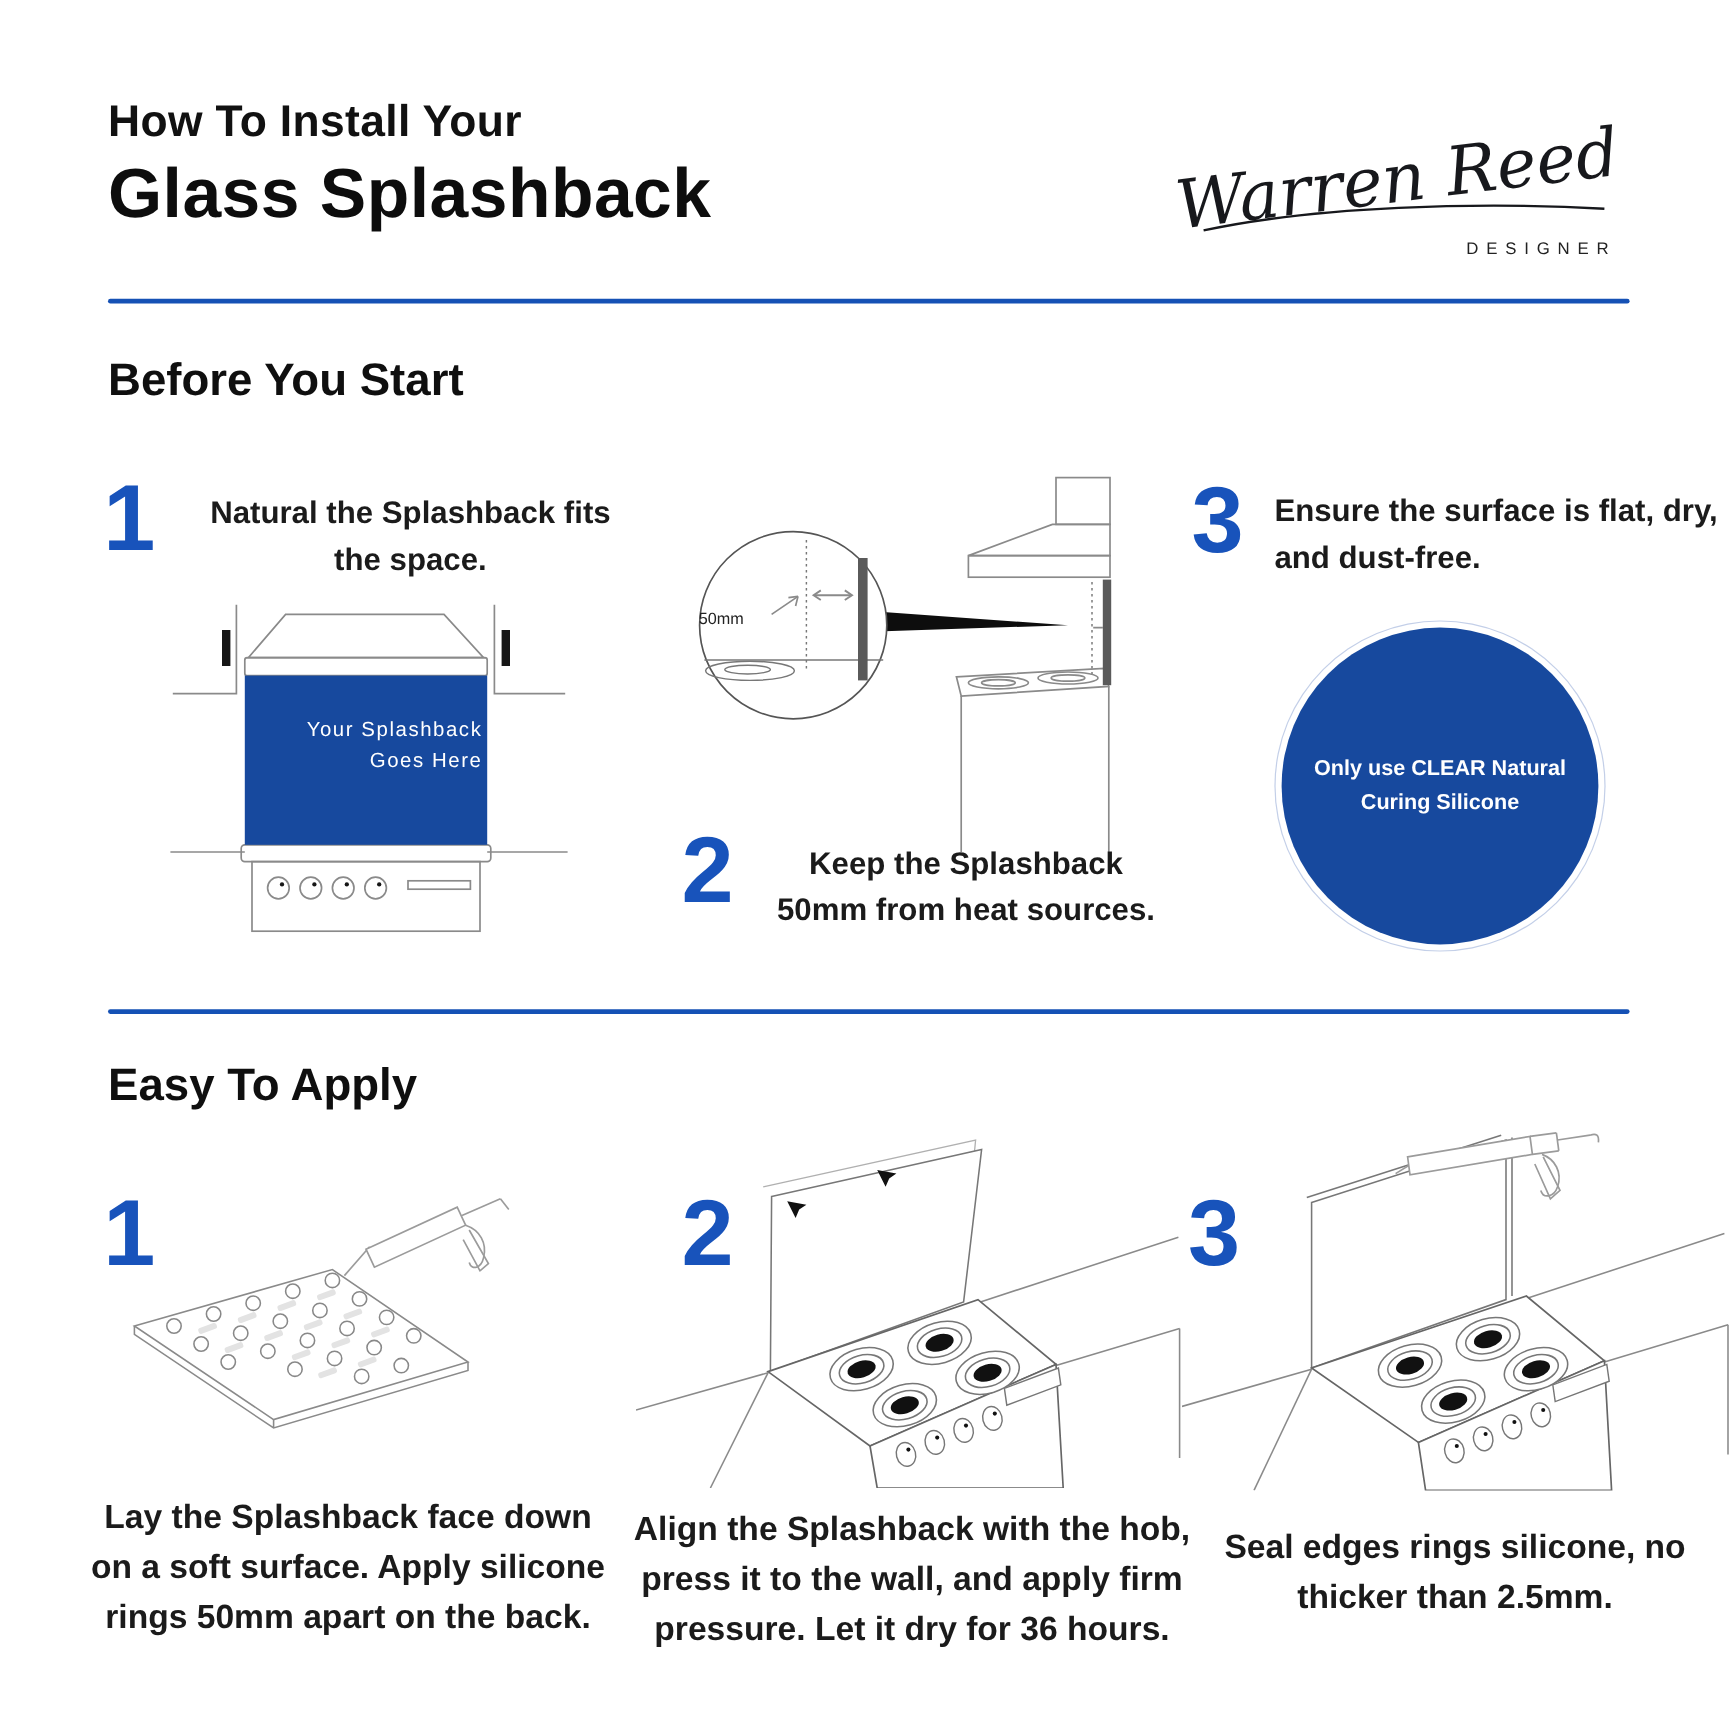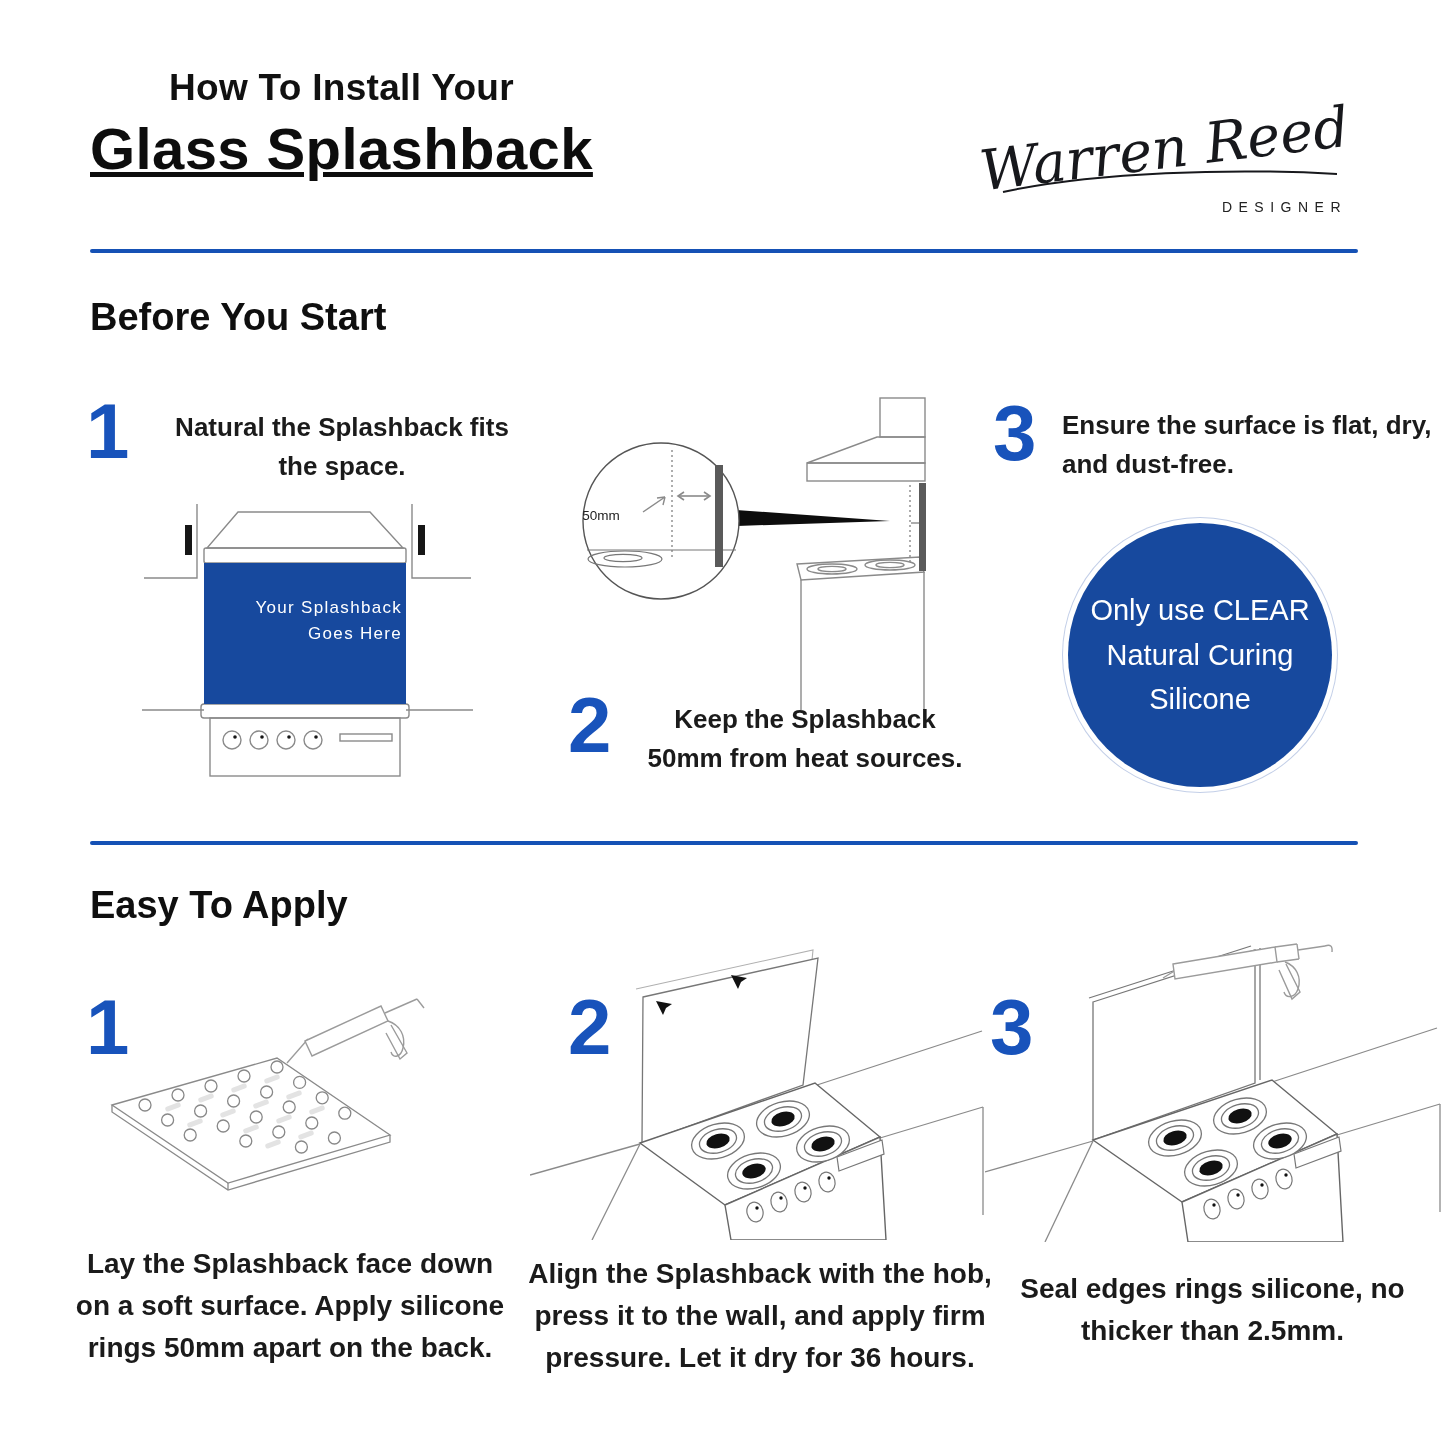--- a/index.html
+++ b/index.html
@@ -3,54 +3,54 @@
 <meta charset="utf-8">
 <style>
   * { margin:0; padding:0; box-sizing:border-box; }
   html,body { background:#ffffff; }
   body { font-family:"Liberation Sans", sans-serif; color:#161616; }
   .page { position:relative; width:1445px; height:1445px; background:#fff; overflow:hidden; }
   .abs { position:absolute; }
 
   
   .title-line1 { font-size:37px; font-weight:700; letter-spacing:.3px; color:#111; }
-  .title-line2 { font-size:58px; font-weight:800; letter-spacing:.4px; color:#0d0d0d; margin-top:6px;text-decoration:underline; }
+  .title-line2 { font-size:58px; font-weight:800; letter-spacing:.4px; color:#0d0d0d; margin-top:6px; }
   .divider { position:absolute; left:90px; width:1268px; height:4px; background:#1551B5; border-radius:2px; }
 
   
   .section-heading { font-size:38px; font-weight:800; color:#0f0f0f; }
 
   
   .step-number { font-size:78px; font-weight:800; color:#1853BB; line-height:1; letter-spacing:-2px; }
   .step-text { font-weight:700; font-size:26px; line-height:1.5; color:#1b1b1b; }
   .step-text-lg { font-weight:700; font-size:28px; line-height:1.5; color:#1b1b1b; }
   .center { text-align:center; }
 
   
   .splash-label { color:#ffffff; font-size:17px; font-weight:400; letter-spacing:1.3px;
                   line-height:1.55; text-align:right; }
 
   
   .badge-circle { width:264px; height:264px; border-radius:50%; background:#17499E;
                   box-shadow:0 0 0 5px #ffffff, 0 0 0 6px #c3cfe8;
                   display:flex; align-items:center; justify-content:center; }
-  .badge-text { color:#ffffff; font-size:29px; font-weight:400; line-height:1.55;
+  .badge-text { color:#ffffff; font-size:18px; font-weight:700; line-height:1.55;
                 text-align:center; width:228px; }
 
   .logo-wrap { text-align:right; }
   svg text.sig { font-family:"DejaVu Serif", serif; font-style:italic; fill:#17181c; }
   svg text.sub { font-family:"Liberation Sans", sans-serif; fill:#222; }
   svg text.meas { font-family:"Liberation Sans", sans-serif; fill:#222; }
 </style>
 </head>
 <body>
 
 <div class="page">
 
-  <div class="abs" style="left:90px; top:67px;text-align:center;">
+  <div class="abs" style="left:90px; top:80px;">
     <div class="title-line1">How To Install Your</div>
     <div class="title-line2">Glass Splashback</div>
   </div>
 
   <div class="abs logo-wrap" style="left:965px; top:70px; width:400px; height:160px;">
     <svg width="400" height="160" viewBox="0 0 400 160">
       <text class="sig" x="14" y="98" font-size="56" transform="rotate(-7 200 80)">Warren Reed</text>
       <path d="M38,122 C130,102 268,98 372,104" stroke="#17181c" stroke-width="2" fill="none"></path>
       <text class="sub" x="382" y="142" text-anchor="end" font-size="14" letter-spacing="6.5">DESIGNER</text>
     </svg>

